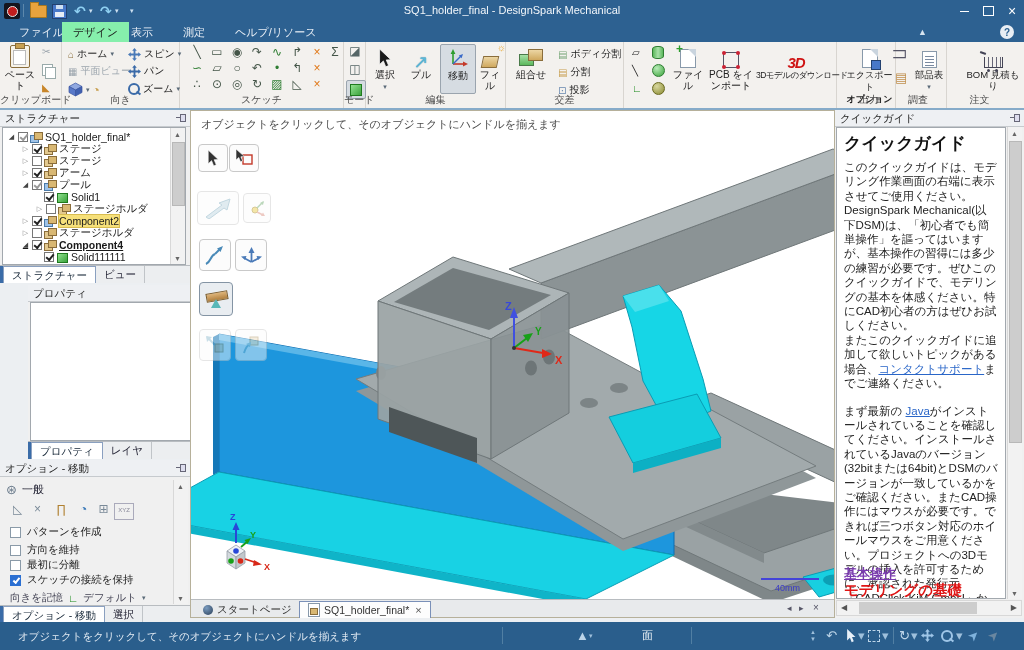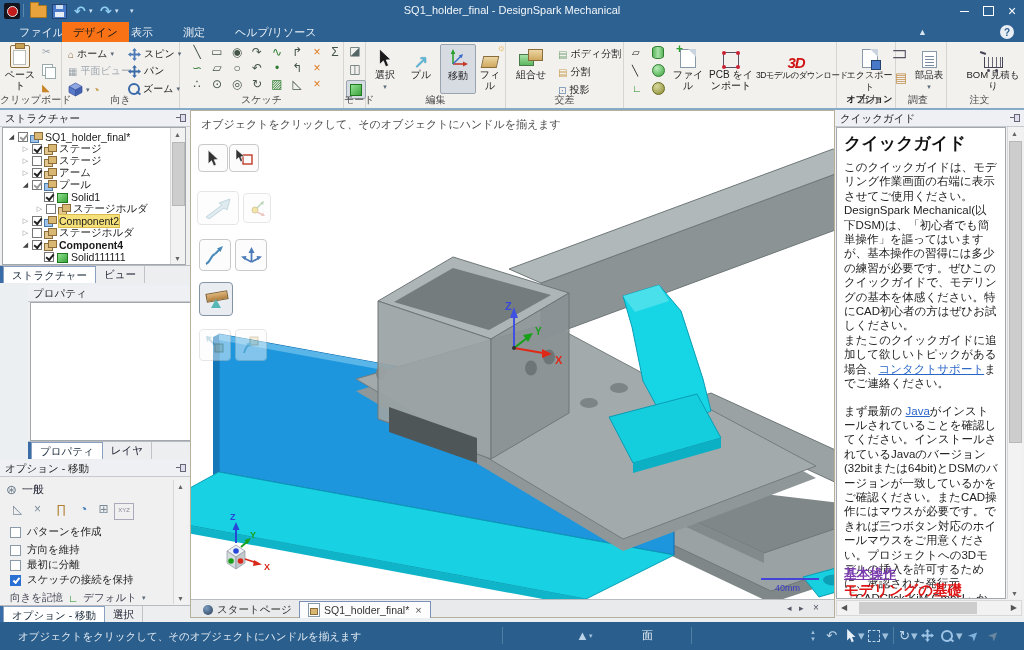--- a/index.html
+++ b/index.html
@@ -20,21 +20,21 @@
   .qa-arrow{color:#8fd0f2;font-size:14px;line-height:14px;font-weight:bold;}
   .qa-caret{color:#cfe2f2;font-size:7px;}
   .win-title{position:absolute;top:4px;left:0;width:1024px;text-align:center;font-size:11px;color:#f2f6fa;pointer-events:none;}
   .wbtn{position:absolute;top:0;width:24px;height:22px;display:flex;align-items:center;justify-content:center;}
   .wbtn .dash{width:9px;height:1px;background:#fff;}
   .wbtn .sq{width:9px;height:8px;border:1px solid #fff;}
   .wbtn .x{color:#fff;font-size:14px;line-height:14px;}
   
   .menubar{position:absolute;left:0;top:22px;width:1024px;height:20px;background:#2d6191;}
   .mtab{position:absolute;top:0;height:20px;padding:3px 11px 0;box-sizing:border-box;font-size:11px;color:#e9eff6;}
-  .mtab.on{background:#f97316;color:#1a1a1a;}
+  .mtab.on{background:#86efac;color:#1a1a1a;}
   .rib-collapse{position:absolute;top:5px;color:#d7e4ef;font-size:9px;}
   .help-circ{position:absolute;top:3px;width:14px;height:14px;border-radius:50%;background:#e8eef4;color:#2d6191;
              font-size:10px;font-weight:bold;display:flex;align-items:center;justify-content:center;}
   
   .ribbon{position:absolute;left:0;top:42px;width:1024px;height:68px;background:#f3f1ee;border-bottom:2px solid #86abc9;box-sizing:border-box;}
   .rgroup{position:absolute;top:0;height:66px;border-right:1px solid #d8d5d0;box-sizing:border-box;}
   .glab{position:absolute;bottom:1px;left:0;width:100%;text-align:center;font-size:10px;color:#4a4a4a;white-space:nowrap;}
   .rbig{position:absolute;top:2px;text-align:center;font-size:10px;color:#222;line-height:11px;cursor:default;}
   .rbig .ric{height:24px;display:flex;align-items:flex-end;justify-content:center;margin-bottom:1px;}
   .rsel{background:#d6dce2;border:1px solid #9aa4ae;border-radius:2px;}
@@ -479,21 +479,21 @@
           <span class="cb on"></span>
           <span class="tico asm"></span>
           <span class="sel-label">Component2</span>
       </div>
       <div class="trow" style="top:99px;padding-left:17px;">
         <span class="exp">▷</span>
           <span class="cb"></span>
           <span class="tico"></span>
           <span>ステージホルダ</span>
       </div>
-      <div class="trow bold" style="top:111px;padding-left:17px;">
+      <div class="trow bold" style="top:111px;padding-left:17px;text-decoration:underline;">
         <span class="exp open">◢</span>
           <span class="cb on"></span>
           <span class="tico"></span>
           <span>Component4</span>
       </div>
       <div class="trow" style="top:123px;padding-left:40px;">
         <span class="cb on"></span>
           <span class="tico solid"></span>
           <span>Solid111111</span>
       </div>

